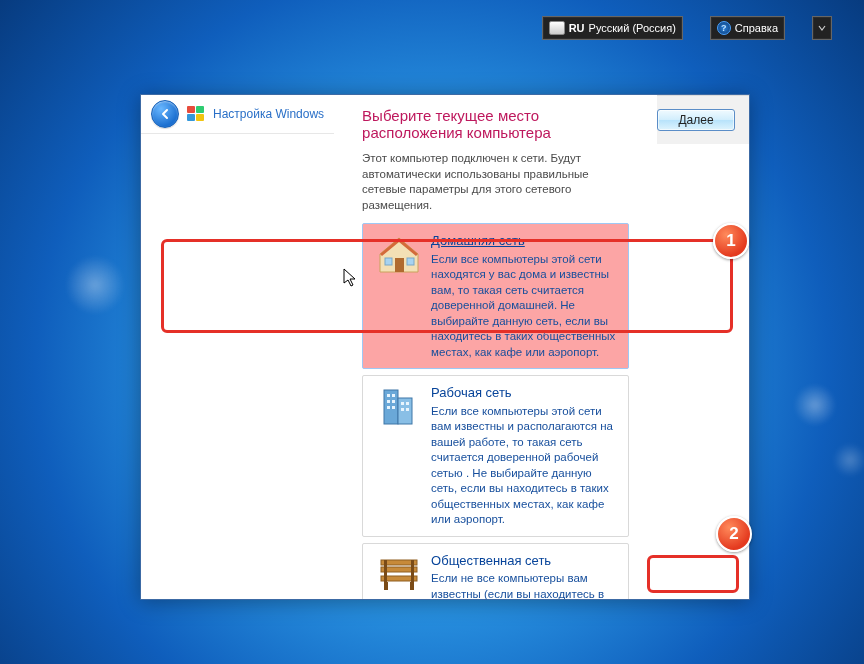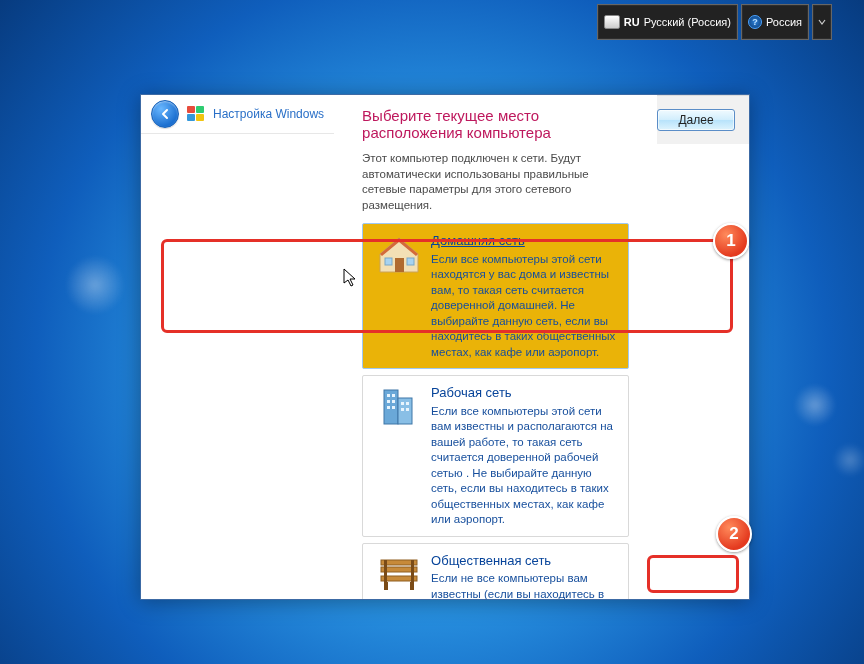--- a/index.html
+++ b/index.html
@@ -21,27 +21,28 @@
     border-radius: 50%;
     background: radial-gradient(circle, rgba(255,255,255,0.35), rgba(255,255,255,0) 60%);
     filter: blur(2px);
   }
   .glow.g1 { width: 70px; height: 70px; left: 60px;  top: 250px; }
   .glow.g2 { width: 50px; height: 50px; left: 790px; top: 380px; }
   .glow.g3 { width: 40px; height: 40px; left: 830px; top: 440px; opacity:.7;}
 
   .topbar {
     position: absolute;
-    top: 4px;
+    top: 16px;
     right: 32px;
-    height: 36px;
+    height: 24px;
     display: flex;
     align-items: stretch;
     font-size: 11px;
     color: #fff;
+    gap: 24px;
   }
   .topbar .seg {
     display: flex;
     align-items: center;
     background: #222;
     border: 1px solid #666;
     padding: 0 6px;
     box-shadow: inset 0 0 0 1px rgba(255,255,255,0.05);
   }
   .topbar .seg + .seg { margin-left: 3px; }
@@ -119,21 +120,21 @@
     border: 1px solid #d9d9d9;
     border-radius: 2px;
     padding: 8px 10px;
     margin-bottom: 6px;
     color: #164e9c;
     line-height: 1.35;
     box-sizing: border-box;
     position: relative;
   }
   .option.hover {
-    background: #eab308;
+    background: #fca5a5;
     border-color: #9ec8f5;
   }
   .option .icon-box {
     width: 52px; min-width:52px;
     display:flex; align-items:flex-start; justify-content:center;
     margin-right:6px;
   }
   .option .text-box { flex:1; }
   .option .opt-title {
     font-size: 13px;
@@ -203,21 +204,21 @@
   <div class="glow g3"></div>
 
   <div class="topbar">
     <div class="seg">
       <span class="kbd"></span>
       <span style="font-weight:bold;margin-right:4px;">RU</span>
       <span>Русский (Россия)</span>
     </div>
     <div class="seg">
       <span class="q">?</span>
-      <span>Россия</span>
+      <span>Справка</span>
     </div>
     <div class="seg drop">
       <svg width="8" height="8" viewBox="0 0 8 8">
           <path d="M1 2 L4 6 L7 2" stroke="#ccc" stroke-width="1.2" fill="none"></path>
         </svg>
     </div>
   </div>
 
   <div class="window">
     <div class="window-header">

